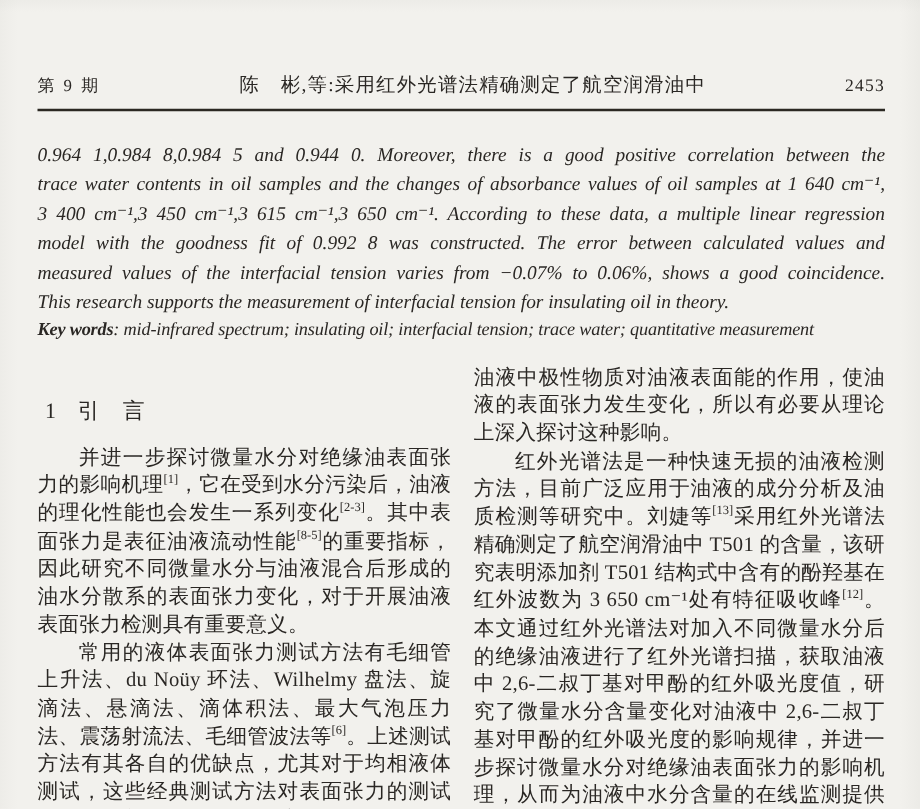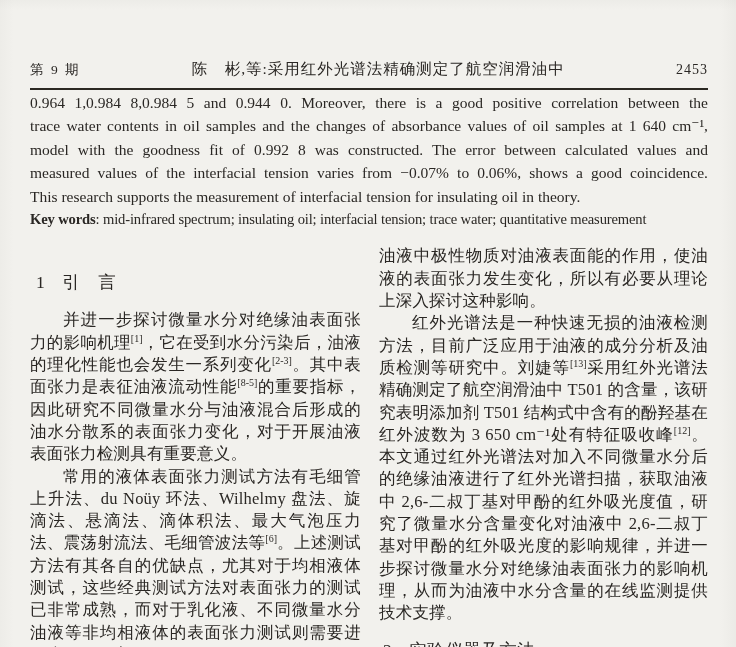--- a/index.html
+++ b/index.html
@@ -31,21 +31,21 @@
   }
   .hdr-issue { font-size: 13.5px; letter-spacing: 2px; }
   .hdr-title { font-size: 15.5px; letter-spacing: 1px; }
   .hdr-page  { font-size: 14px; letter-spacing: 1px; margin-top: 38px; }
   .rule {
     margin-top: 8px;
     border-top: 2.5px solid #2b2822;
     height: 0;
   }
   
-  .abstract { margin-top: 1px; font-size: 15.5px; }
+  .abstract { margin-top: 24px; font-size: 15.5px; font-style: italic; }
   .abs-line {
     line-height: 23.4px;
     text-align: justify;
     text-align-last: justify;
   }
   .abs-line.no-stretch { text-align-last: left; }
   .keywords {
     line-height: 23.4px;
     font-size: 14.6px;
     letter-spacing: -0.15px;
@@ -94,20 +94,21 @@
     <span class="hdr-issue">第 9 期</span>
     <span class="hdr-title">陈　彬,等:采用红外光谱法精确测定了航空润滑油中</span>
     <span class="hdr-page">2453</span>
   </header>
 
   <div class="rule"></div>
 
   <section class="abstract">
     <div class="abs-line">0.964 1,0.984 8,0.984 5 and 0.944 0. Moreover, there is a good positive correlation between the</div>
     <div class="abs-line">trace water contents in oil samples and the changes of absorbance values of oil samples at 1 640 cm⁻¹,</div>
+    <div class="abs-line">3 400 cm⁻¹,3 450 cm⁻¹,3 615 cm⁻¹,3 650 cm⁻¹. According to these data, a multiple linear regression</div>
     <div class="abs-line">model with the goodness fit of 0.992 8 was constructed. The error between calculated values and</div>
     <div class="abs-line">measured values of the interfacial tension varies from −0.07% to 0.06%, shows a good coincidence.</div>
     <div class="abs-line no-stretch">This research supports the measurement of interfacial tension for insulating oil in theory.</div>
     <div class="keywords"><b>Key words</b><span>: mid-infrared spectrum; insulating oil; interfacial tension; trace water; quantitative measurement</span></div>
   </section>
 
   <div class="cols">
 
     <div class="col-left">
       <h2 class="sec-h sec-h1">

